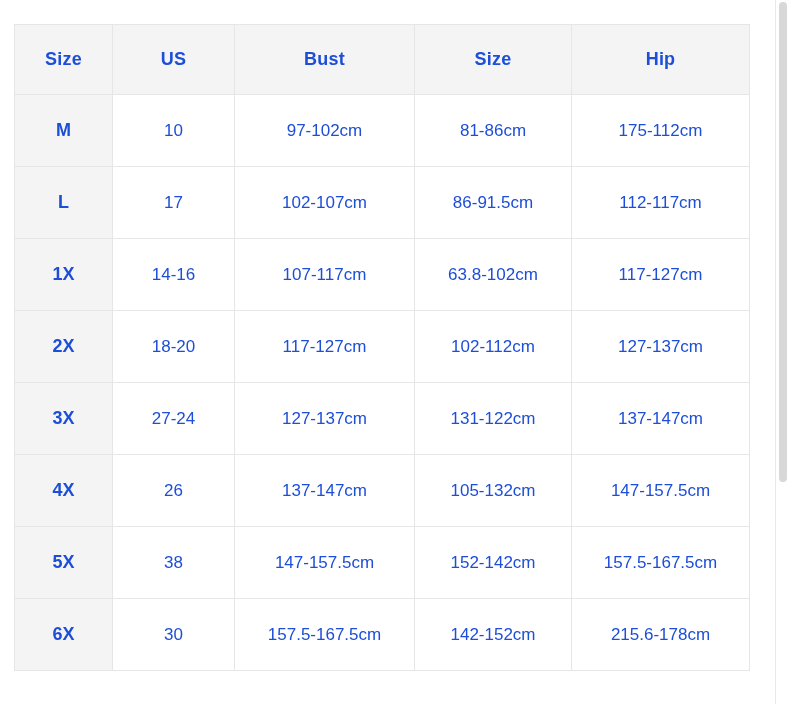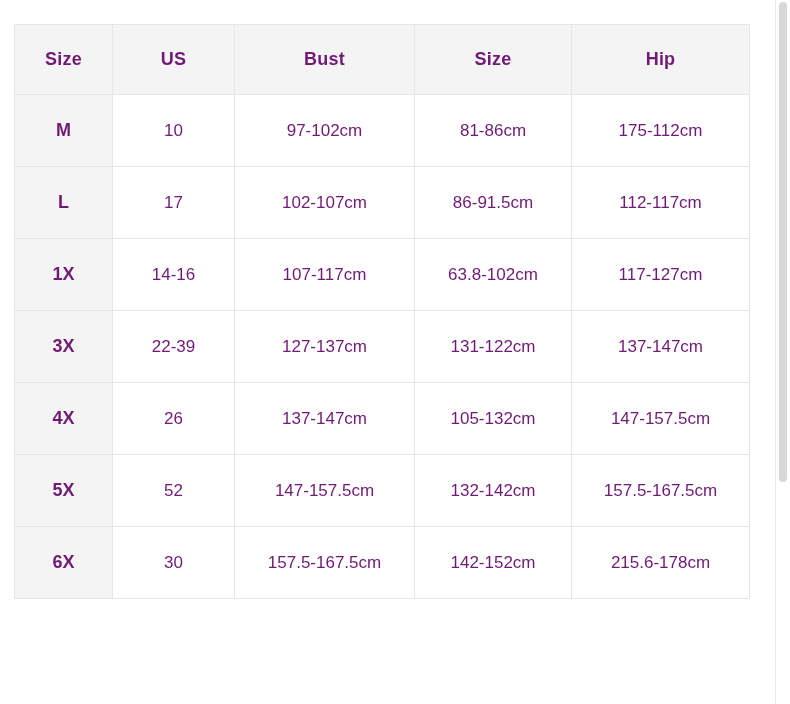--- a/index.html
+++ b/index.html
@@ -28,21 +28,21 @@
     border-collapse: collapse;
     table-layout: fixed;
     width: 735px;
     background: #ffffff;
   }
   table.size-table th,
   table.size-table td {
     border: 1px solid #e6e6e6;
     text-align: center;
     vertical-align: middle;
-    color: #701a75;
+    color: #1d4ed8;
     font-size: 17px;
     font-weight: 400;
     padding: 0;
     height: 72px;
     box-sizing: border-box;
   }
   table.size-table thead th {
     background: #f4f4f4;
     font-weight: bold;
     font-size: 18px;
@@ -120,38 +120,45 @@
           <td>112-117cm</td>
         </tr>
         <tr>
           <td class="size-cell">1X</td>
           <td>14-16</td>
           <td>107-117cm</td>
           <td>63.8-102cm</td>
           <td>117-127cm</td>
         </tr>
         <tr>
+          <td class="size-cell">2X</td>
+          <td>18-20</td>
+          <td>117-127cm</td>
+          <td>102-112cm</td>
+          <td>127-137cm</td>
+        </tr>
+        <tr>
           <td class="size-cell">3X</td>
-          <td>22-39</td>
+          <td>27-24</td>
           <td>127-137cm</td>
           <td>131-122cm</td>
           <td>137-147cm</td>
         </tr>
         <tr>
           <td class="size-cell">4X</td>
           <td>26</td>
           <td>137-147cm</td>
           <td>105-132cm</td>
           <td>147-157.5cm</td>
         </tr>
         <tr>
           <td class="size-cell">5X</td>
-          <td>52</td>
+          <td>38</td>
           <td>147-157.5cm</td>
-          <td>132-142cm</td>
+          <td>152-142cm</td>
           <td>157.5-167.5cm</td>
         </tr>
         <tr>
           <td class="size-cell">6X</td>
           <td>30</td>
           <td>157.5-167.5cm</td>
           <td>142-152cm</td>
           <td>215.6-178cm</td>
         </tr>
       </tbody>

